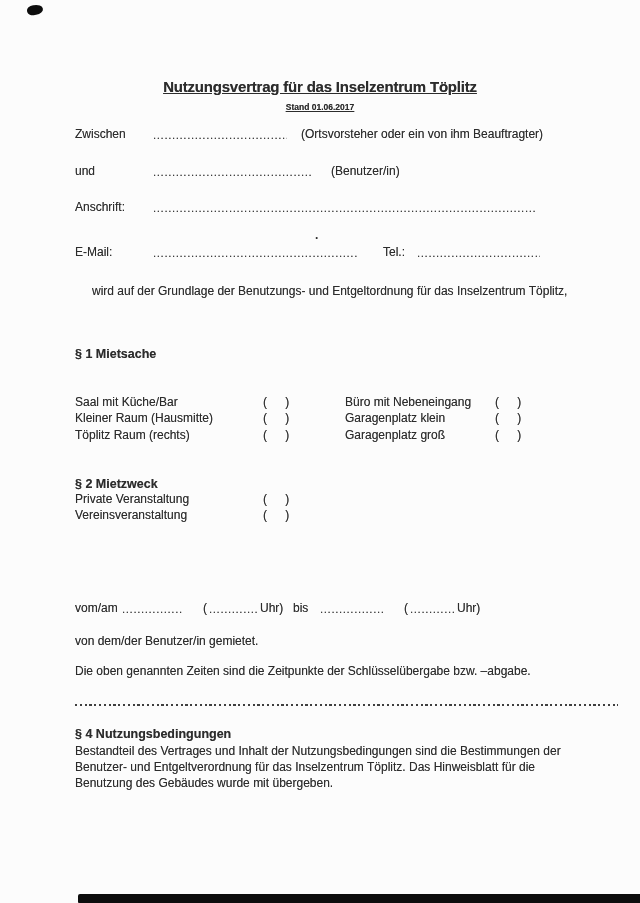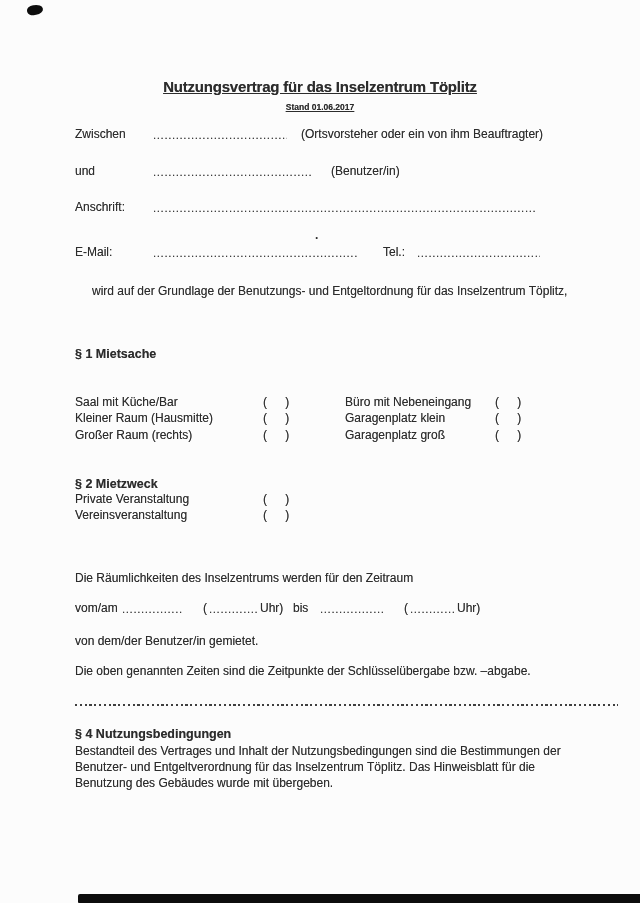--- a/index.html
+++ b/index.html
@@ -86,41 +86,38 @@
     <span class="abs" style="left:345px">Büro mit Nebeneingang</span>
     <span class="abs cb" style="left:495px">(    )</span>
   </div>
   <div class="row" style="top:411px">
     <span class="abs" style="left:75px">Kleiner Raum (Hausmitte)</span>
     <span class="abs cb" style="left:263px">(    )</span>
     <span class="abs" style="left:345px">Garagenplatz klein</span>
     <span class="abs cb" style="left:495px">(    )</span>
   </div>
   <div class="row" style="top:428px">
-    <span class="abs" style="left:75px">Großer Raum (rechts)</span>
+    <span class="abs" style="left:75px">Töplitz Raum (rechts)</span>
     <span class="abs cb" style="left:263px">(    )</span>
     <span class="abs" style="left:345px">Garagenplatz groß</span>
     <span class="abs cb" style="left:495px">(    )</span>
   </div>
 
   <div class="row" style="top:477px">
     <span class="abs h" style="left:75px">§ 2 Mietzweck</span>
   </div>
   <div class="row" style="top:492px">
     <span class="abs" style="left:75px">Private Veranstaltung</span>
     <span class="abs cb" style="left:263px">(    )</span>
   </div>
   <div class="row" style="top:508px">
     <span class="abs" style="left:75px">Vereinsveranstaltung</span>
     <span class="abs cb" style="left:263px">(    )</span>
   </div>
 
-  <div class="row" style="top:571px">
-    <span class="abs" style="left:75px">Die Räumlichkeiten des Inselzentrums werden für den Zeitraum</span>
-  </div>
 
   <div class="row" style="top:601px">
     <span class="abs" style="left:75px">vom/am</span>
     <span class="dotline" style="left:122px;width:60px">................................................................................................................................................................</span>
     <span class="abs" style="left:203px">(</span>
     <span class="dotline" style="left:209px;width:50px">................................................................................................................................................................</span>
     <span class="abs" style="left:260px">Uhr)</span>
     <span class="abs" style="left:293px">bis</span>
     <span class="dotline" style="left:320px;width:64px">................................................................................................................................................................</span>
     <span class="abs" style="left:404px">(</span>

